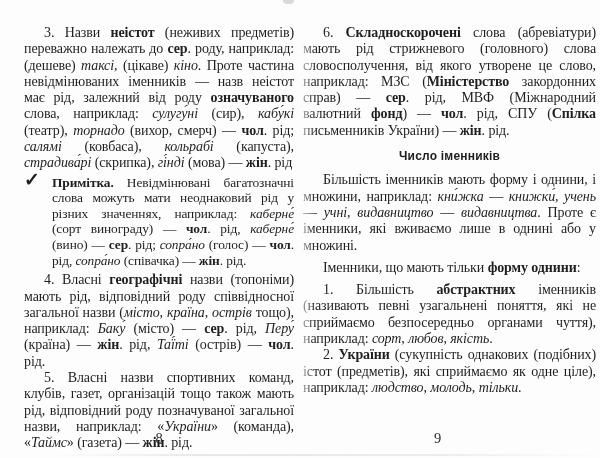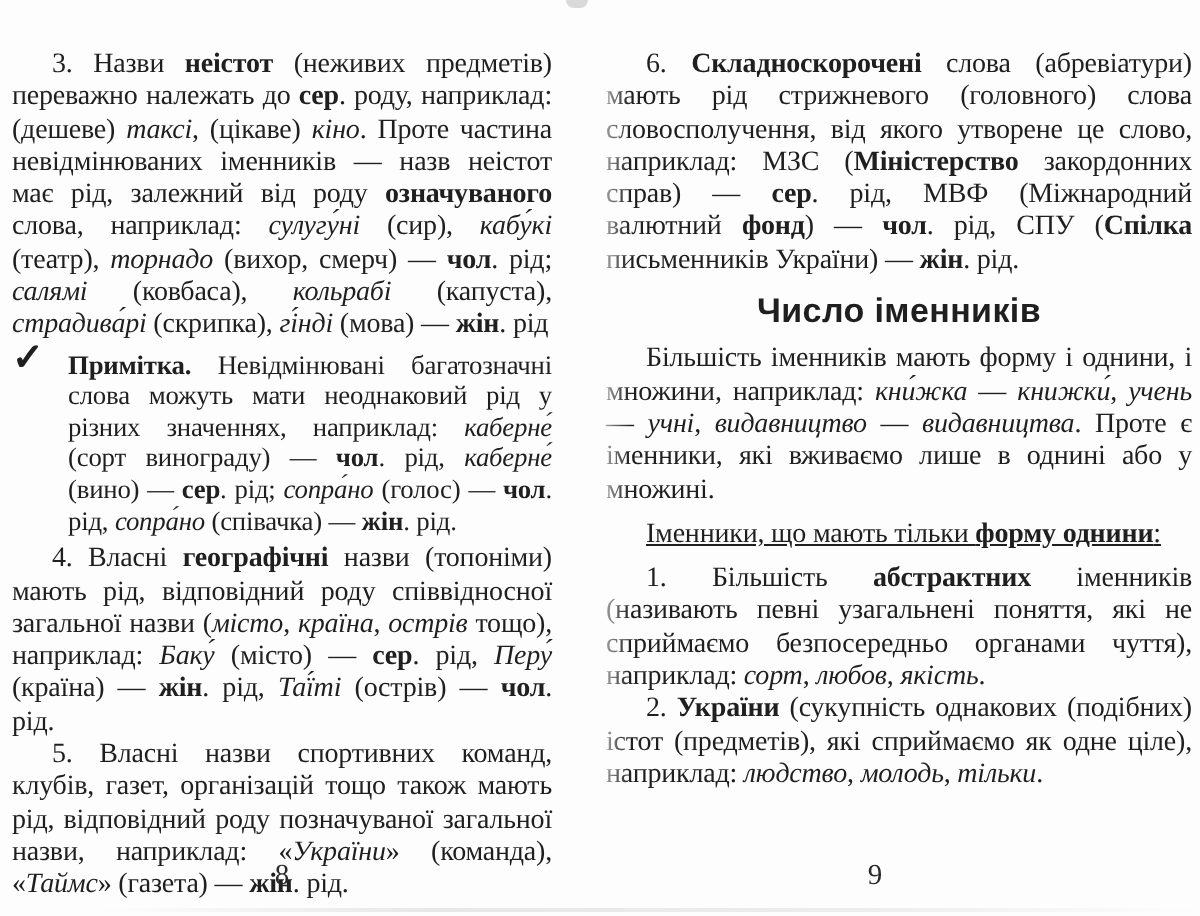--- a/index.html
+++ b/index.html
@@ -6,21 +6,21 @@
   html, body { width: 600px; height: 458px; }
   body {
     background: #fdfdfd;
     font-family: "Liberation Serif", serif;
     color: #1f1f1f;
     overflow: hidden;
     position: relative;
   }
   .spread { position: absolute; inset: 0; }
   .page { position: absolute; top: 25px; height: 433px; }
-  .page-left  { left: 6px;  width: 270px; }
+  .page-left  { left: 24px;  width: 270px; }
   .page-right { left: 303px; width: 293px; }
 
   .block {
     text-align: justify;
     font-size: 14px;
     line-height: 16.3px;
     letter-spacing: -0.1px;
   }
   .para { text-indent: 20px; }
   .b { font-weight: bold; }
@@ -39,27 +39,27 @@
     left: 0; top: -3px;
     font-size: 19px;
     font-weight: bold;
     font-style: normal;
   }
 
   .heading {
     text-align: center;
     text-indent: 0;
     font-family: "Liberation Sans", sans-serif;
-    font-size: 17px;
+    font-size: 12px;
     font-weight: bold;
     margin: 9px 0 8px 0;
     letter-spacing: 0.2px;
   }
   
-  .page-right .block:nth-child(4) { margin-top: 6px; text-decoration: underline; }
+  .page-right .block:nth-child(4) { margin-top: 6px; }
   .page-right .block:nth-child(5) { margin-top: 6px; }
 
   .page-number {
     position: absolute;
     top: 405px; left: 0;
     width: 100%;
     text-align: center;
     font-size: 14.5px;
     color: #2a2a2a;
   }

